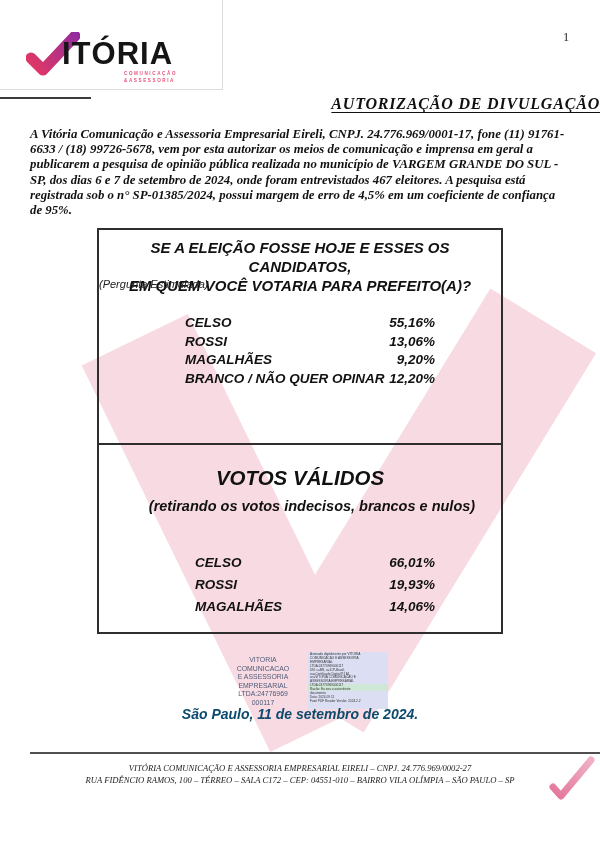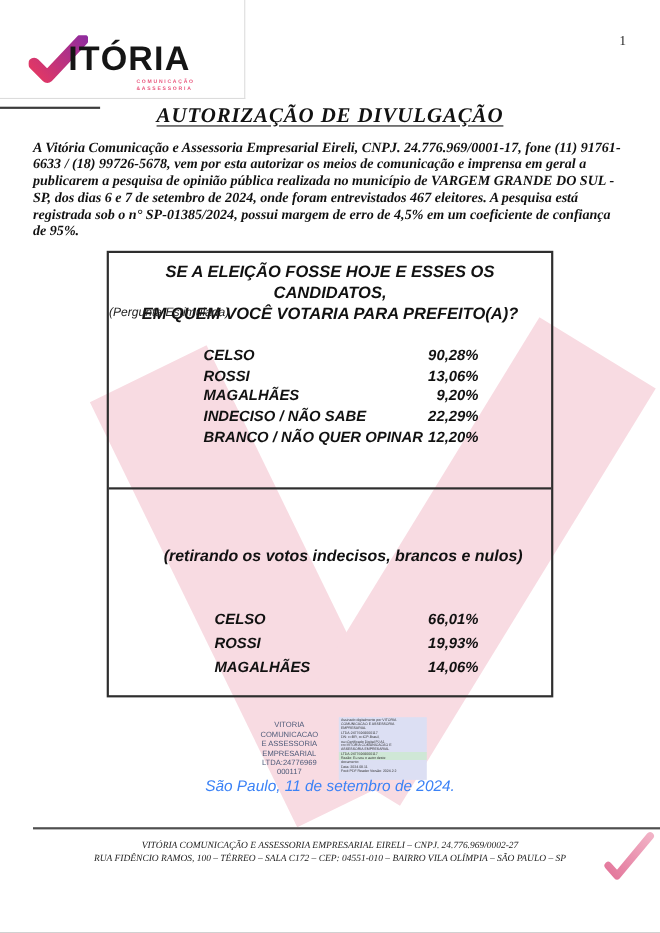--- a/index.html
+++ b/index.html
@@ -18,23 +18,23 @@
   .logo-check{position:absolute;left:26px;top:32px;width:54px;height:44px;}
   .logo-word{position:absolute;left:62px;top:36px;font-size:31px;font-weight:bold;
              letter-spacing:1px;color:#151515;}
   .logo-sub{position:absolute;left:124px;top:71px;font-size:4.6px;letter-spacing:1.6px;
             color:#e8537a;line-height:6.5px;font-weight:bold;}
   .header-dash{position:absolute;left:0;top:97px;width:91px;height:2px;background:#3c3c3c;z-index:3;}
   .page-number{position:absolute;left:556px;top:30px;width:20px;text-align:center;
                font-family:"Liberation Serif",serif;font-size:12.5px;color:#2a2a2a;z-index:3;}
 
   
-  .doc-title{position:absolute;left:0;right:0;top:95px;text-align:center;z-index:2;
+  .doc-title{position:absolute;left:0;right:0;top:95px;text-align:right;z-index:2;
              font-family:"Liberation Serif",serif;font-weight:bold;font-style:italic;
-             font-size:19px;letter-spacing:0.8px;text-decoration:underline;
+             font-size:16px;letter-spacing:0.8px;text-decoration:underline;
              text-underline-offset:3px;}
   .body-par{position:absolute;left:30px;top:127px;width:540px;text-align:left;z-index:2;
             font-family:"Liberation Serif",serif;font-weight:bold;font-style:italic;
             font-size:12.8px;line-height:15.2px;}
 
   
   .poll-box{position:absolute;left:97px;top:228px;width:402px;height:402px;
             border:2px solid #2e2e2e;z-index:1;background:transparent;}
   .box-divider{position:absolute;left:0;right:0;top:213px;height:2px;background:#2e2e2e;}
   .q1{position:absolute;left:0;right:0;top:8px;text-align:center;
@@ -52,21 +52,21 @@
           font-weight:bold;font-style:italic;font-size:14.5px;padding-left:24px;}
 
   
   .stamp{position:absolute;left:218px;top:652px;width:170px;height:57px;display:flex;z-index:2;}
   .stamp-left{width:90px;padding-top:4px;text-align:center;white-space:pre-line;
               font-size:6.9px;line-height:8.5px;color:#4d5a78;}
   .stamp-right{flex:1;padding:1px 2px;white-space:pre-line;font-size:3.2px;line-height:3.9px;
                color:#333;background:linear-gradient(#dcdff3 0 56%,#cfe7d6 56% 68%,#dcdff3 68% 100%);}
 
   .date-line{position:absolute;left:0;right:0;top:706px;text-align:center;z-index:2;
-             font-style:italic;font-weight:400;font-size:14px;color:#3b82f6;}
+             font-style:italic;font-weight:700;font-size:14px;color:#0c4a6e;}
 
   
   .footer-divider{position:absolute;left:30px;top:752px;width:570px;height:2px;background:#4f4f4f;z-index:2;}
   .footer-text{position:absolute;left:40px;right:40px;top:762px;text-align:center;z-index:2;
                font-family:"Liberation Serif",serif;font-style:italic;font-size:8.6px;
                line-height:12px;color:#222;}
   .footer-check{position:absolute;left:546px;top:756px;width:52px;height:48px;z-index:2;}
 </style>
 </head>
 <body>
@@ -103,42 +103,39 @@
   <div class="poll-box">
     <div class="q1">
       <div>SE A ELEIÇÃO FOSSE HOJE E ESSES OS CANDIDATOS,</div>
       <div>EM QUEM VOCÊ VOTARIA PARA PREFEITO(A)?</div>
     </div>
     <div class="q-note">(Pergunta Estimulada)</div>
 
     <div class="rows1">
       <div class="row">
         <span>CELSO</span>
-        <span>90,28%</span>
+        <span>55,16%</span>
       </div>
       <div class="row">
         <span>ROSSI</span>
         <span>13,06%</span>
       </div>
       <div class="row">
         <span>MAGALHÃES</span>
         <span>9,20%</span>
       </div>
       <div class="row">
-        <span>INDECISO / NÃO SABE</span>
-        <span>22,29%</span>
-      </div>
-      <div class="row">
         <span>BRANCO / NÃO QUER OPINAR</span>
         <span>12,20%</span>
       </div>
     </div>
 
     <div class="box-divider"></div>
 
+    <div class="vv-title">VOTOS VÁLIDOS</div>
     <div class="vv-sub">(retirando os votos indecisos, brancos e nulos)</div>
 
     <div class="rows2">
       <div class="row">
         <span>CELSO</span>
         <span>66,01%</span>
       </div>
       <div class="row">
         <span>ROSSI</span>
         <span>19,93%</span>

